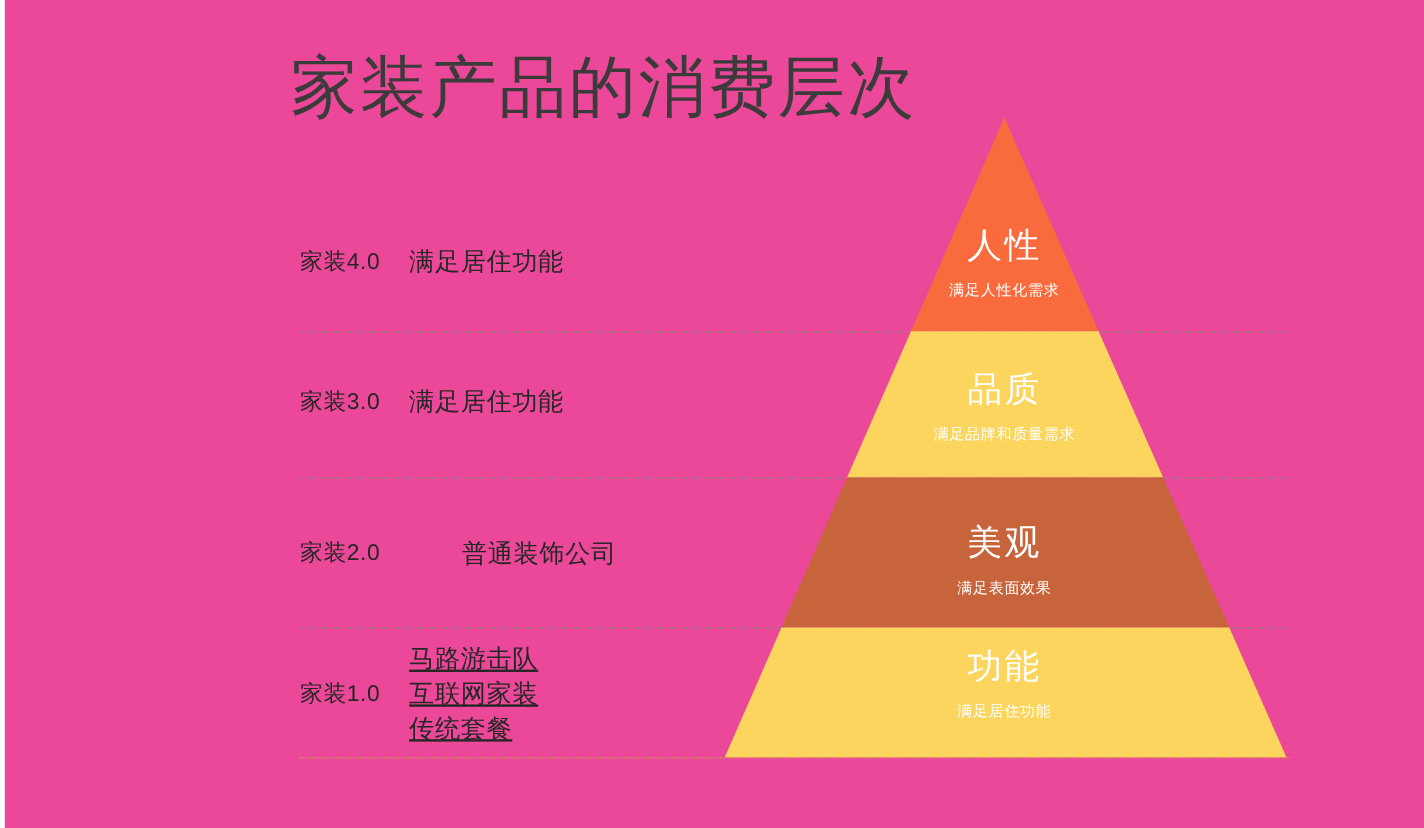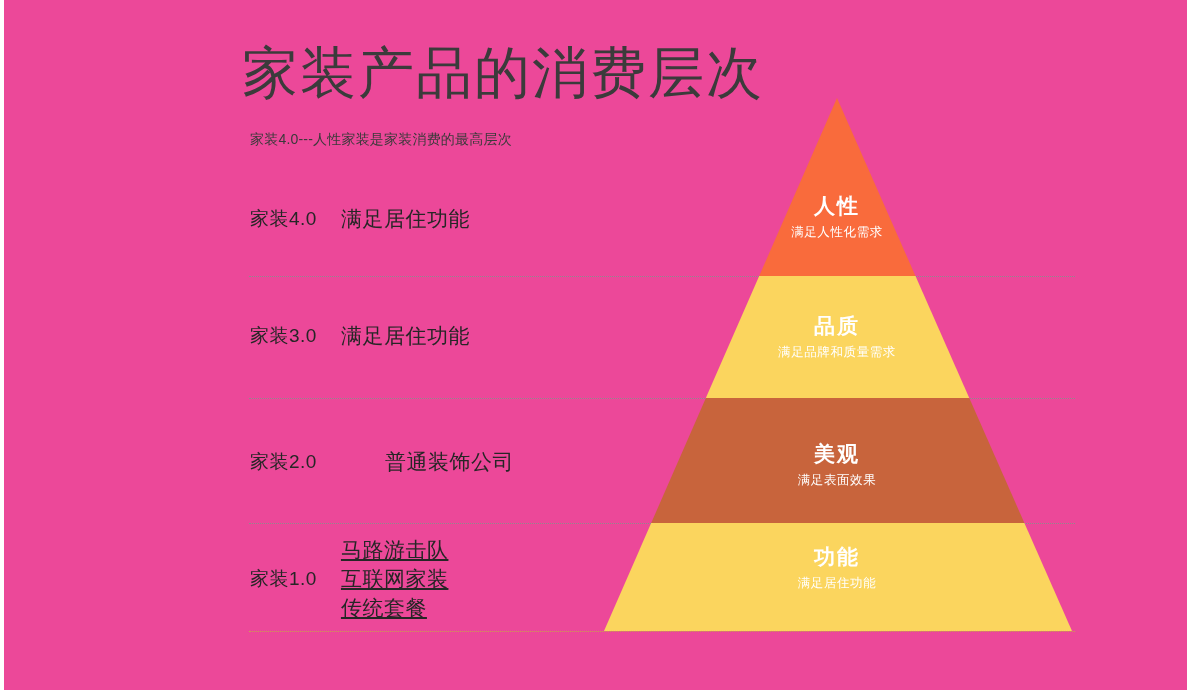--- a/index.html
+++ b/index.html
@@ -108,45 +108,44 @@
   }
 
   .tier-text {
     position: absolute;
     text-align: center;
     color: #ffffff;
     pointer-events: none;
     width: 300px;
   }
   .tier-title {
-    font-size: 21px;
+    font-size: 29px;
     line-height: 31px;
-    font-weight: 700;
+    font-weight: 400;
     letter-spacing: 2px;
   }
   .tier-sub {
     font-size: 12.5px;
     line-height: 19px;
     font-weight: 400;
     letter-spacing: 0.6px;
-    margin-top: 2px;
+    margin-top: 12px;
   }
 
   #tier-text-4 { left: 683px; top: 190px; }
   #tier-text-3 { left: 683px; top: 310px; }
   #tier-text-2 { left: 683px; top: 438px; }
   #tier-text-1 { left: 683px; top: 541px; }
 </style>
 </head>
 <body style="background: rgb(255, 255, 255);">
 
 <div id="slide">
 
   <div id="title">家装产品的消费层次</div>
-  <div id="subtitle">家装4.0---人性家装是家装消费的最高层次</div>
 
   <div class="rule" id="rule-1" style="border-top-color: rgb(140, 140, 140);"></div>
   <div class="rule" id="rule-2" style="border-top-color: rgb(140, 140, 140);"></div>
   <div class="rule" id="rule-3" style="border-top-color: rgb(140, 140, 140);"></div>
   <div class="rule" id="rule-4" style="border-top-color: rgb(200, 162, 76);"></div>
 
   <div class="row" id="row-4">
     <span class="row-stage">家装4.0</span>
     <span class="row-desc">满足居住功能</span>
   </div>

